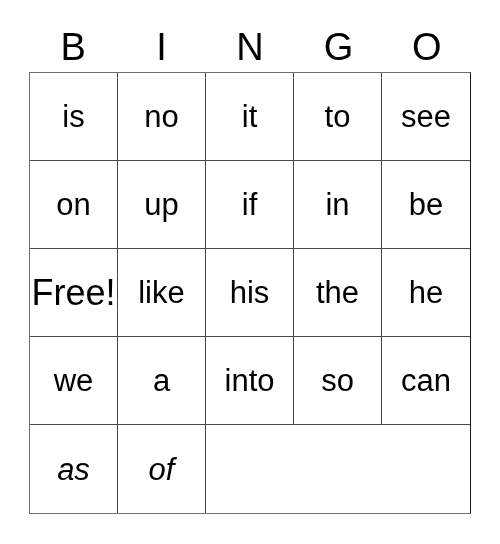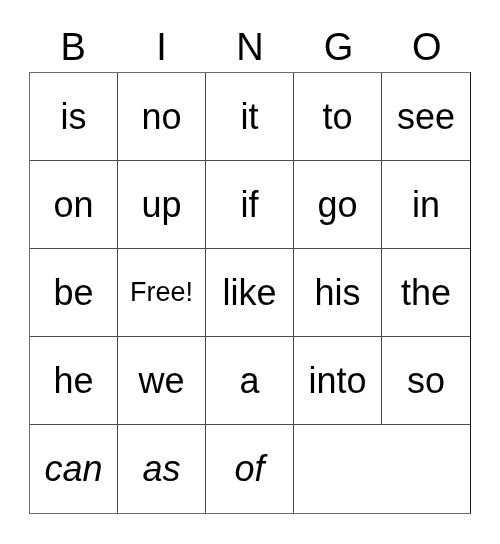--- a/index.html
+++ b/index.html
@@ -66,28 +66,28 @@
     overflow: hidden;
   }
   .cell:nth-child(5n) {
     border-right: none;
   }
   .cell:nth-child(n+21) {
     border-bottom: none;
     font-style: italic;
   }
   .cell-text {
-    font-size: 36px;
+    font-size: 31px;
     line-height: 1;
     color: #000000;
     white-space: nowrap;
     text-align: center;
   }
   .cell-text.free {
-    font-size: 27px;
+    font-size: 36px;
   }
 </style>
 </head>
 <body>
 
 <div class="card">
 
   <div class="header-row">
     <div class="header-cell">B</div>
     <div class="header-cell">I</div>
@@ -115,23 +115,20 @@
         <span class="cell-text">see</span>
       </div>
     <div class="cell">
         <span class="cell-text">on</span>
       </div>
     <div class="cell">
         <span class="cell-text">up</span>
       </div>
     <div class="cell">
         <span class="cell-text">if</span>
-      </div>
-    <div class="cell">
-        <span class="cell-text">go</span>
       </div>
 
     <div class="cell">
         <span class="cell-text">in</span>
       </div>
     <div class="cell">
         <span class="cell-text">be</span>
       </div>
     <div class="cell">
         <span class="cell-text free">Free!</span>

